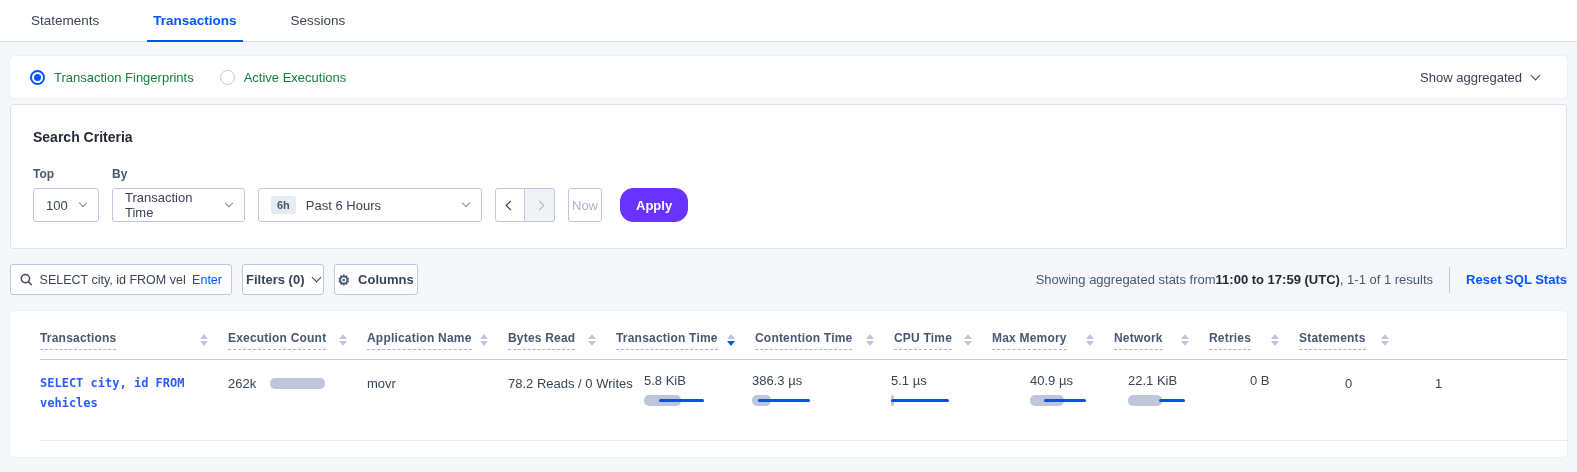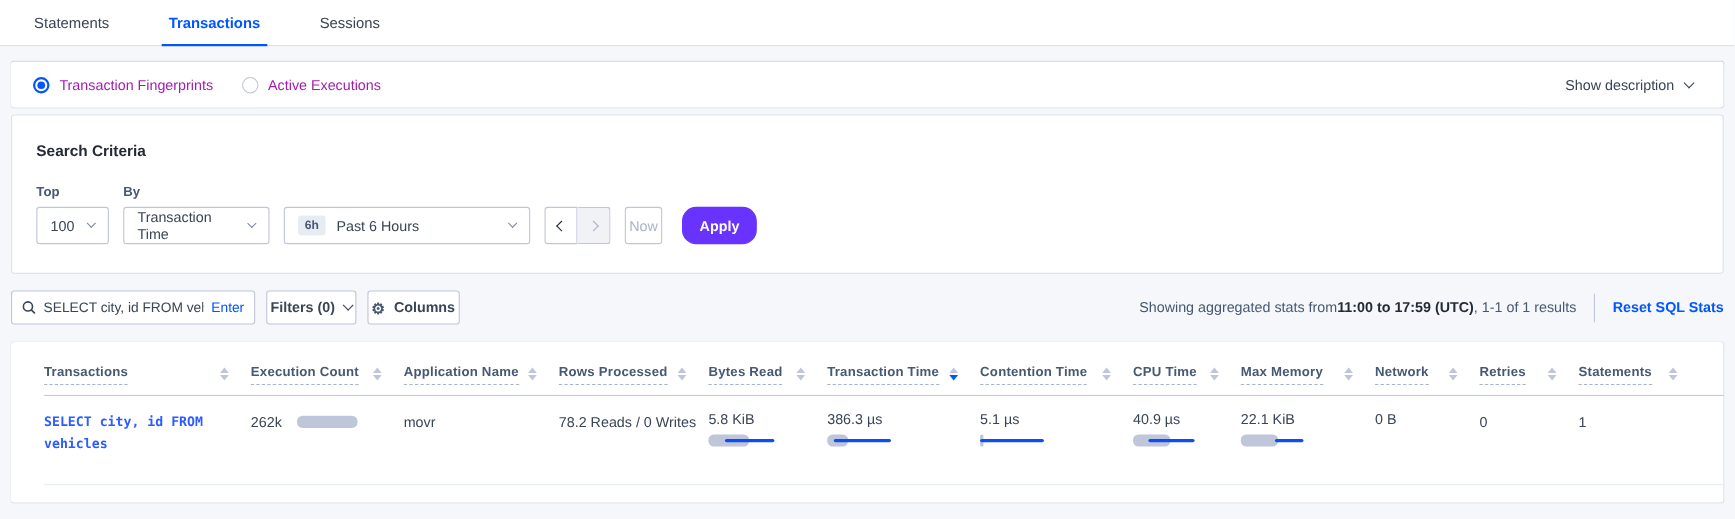--- a/index.html
+++ b/index.html
@@ -47,21 +47,21 @@
   .radio { display:flex; align-items:center; gap:9px; cursor:pointer; }
   .radio-circle {
     width:15px; height:15px; border-radius:50%;
     border:1.5px solid #C0C6D9; background:#fff;
     display:flex; align-items:center; justify-content:center;
   }
   .radio-circle.checked { border:2px solid #0055FF; }
   .radio-circle.checked::after {
     content:""; width:7px; height:7px; border-radius:50%; background:#0055FF;
   }
-  .radio-label { font-size:13px; color:#a21caf; }
+  .radio-label { font-size:13px; color:#15803d; }
   .show-desc { display:flex; align-items:center; gap:10px; cursor:pointer; font-size:13px; color:#394455; }
 
   .chev {
     display:inline-block; width:7px; height:7px;
     border-right:1.7px solid currentColor; border-bottom:1.7px solid currentColor;
   }
   .chev.down { transform:rotate(45deg); margin-top:-4px; }
   .chev.left { transform:rotate(135deg); }
   .chev.right { transform:rotate(-45deg); }
 
@@ -193,21 +193,21 @@
       <div class="radio">
         <span class="radio-circle checked"></span>
         <span class="radio-label">Transaction Fingerprints</span>
       </div>
       <div class="radio">
         <span class="radio-circle"></span>
         <span class="radio-label">Active Executions</span>
       </div>
     </div>
     <div class="show-desc">
-      <span>Show description</span>
+      <span>Show aggregated</span>
       <span class="chev down"></span>
     </div>
   </div>
 
   <div class="search-card">
     <div class="card-title">Search Criteria</div>
     <div class="controls-row">
       <div class="field">
         <span class="field-label">Top</span>
         <div class="select sm">
@@ -285,27 +285,20 @@
             <span class="dn"></span>
           </span>
       </div>
       <div class="th c3">
         <span class="th-label">Application Name</span>
         <span class="sort-icon">
             <span class="up"></span>
             <span class="dn"></span>
           </span>
       </div>
-      <div class="th c4">
-        <span class="th-label">Rows Processed</span>
-        <span class="sort-icon">
-            <span class="up"></span>
-            <span class="dn"></span>
-          </span>
-      </div>
       <div class="th c5">
         <span class="th-label">Bytes Read</span>
         <span class="sort-icon">
             <span class="up"></span>
             <span class="dn"></span>
           </span>
       </div>
       <div class="th c6">
         <span class="th-label">Transaction Time</span>
         <span class="sort-icon desc">

